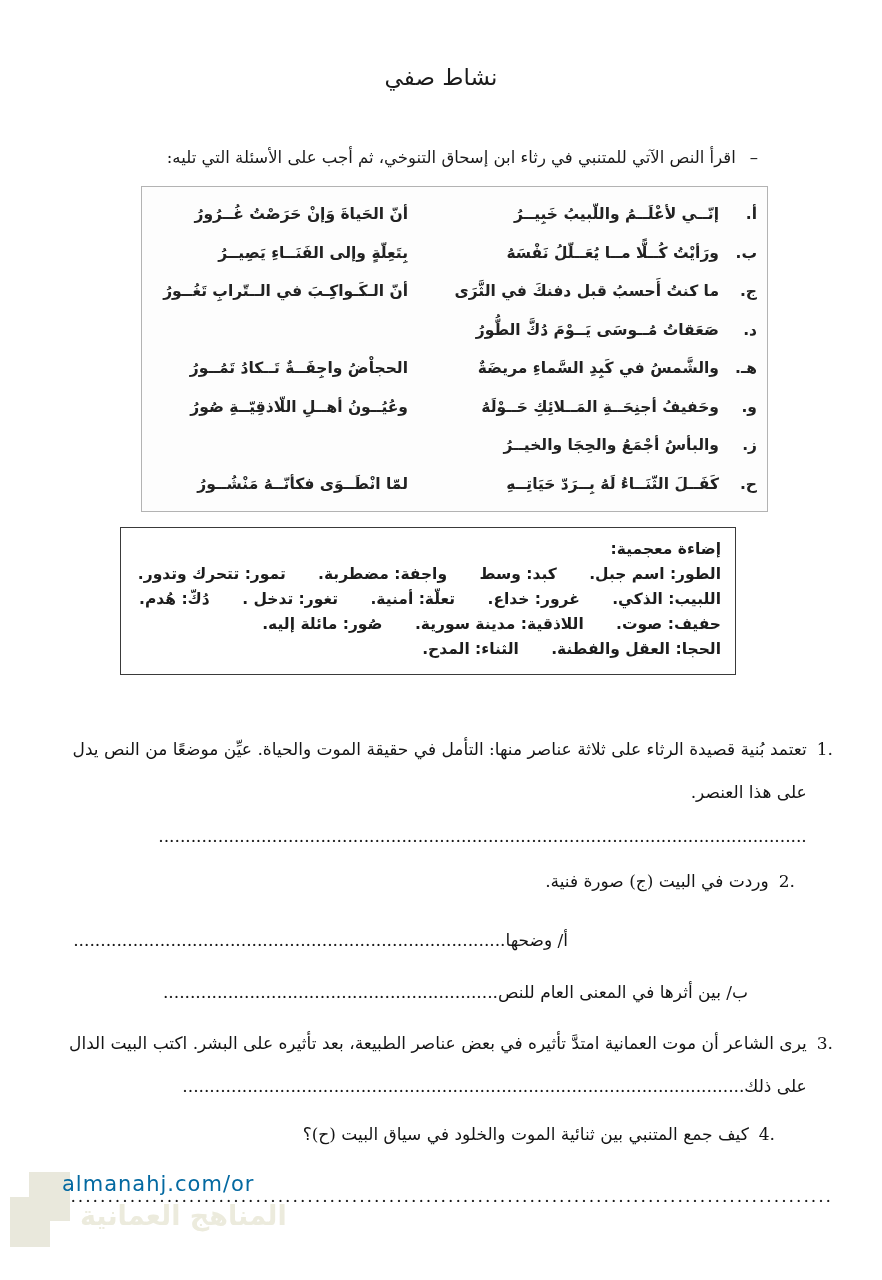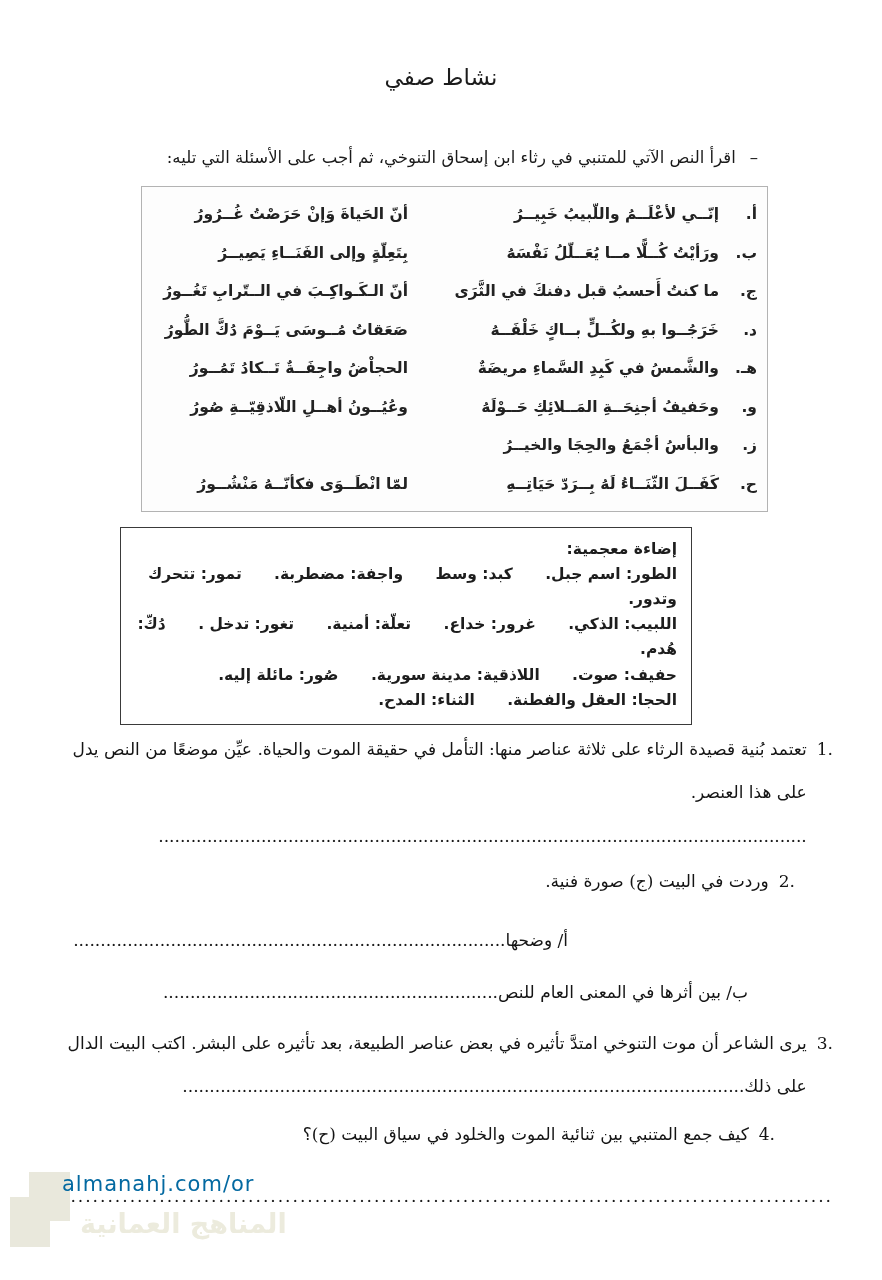--- a/index.html
+++ b/index.html
@@ -25,21 +25,21 @@
     padding:8px 10px;display:flex;flex-direction:column;justify-content:space-around;
   }
   .poem-row{
     direction:rtl;display:flex;align-items:baseline;column-gap:8px;
     font-size:15.5px;font-weight:600;color:#222;
   }
   .poem-letter{flex:none;width:30px;}
   .hemi-a{flex:1;text-align:right;}
   .hemi-b{flex:none;width:256px;text-align:right;}
   .glossary-box{
-    position:absolute;left:120px;top:527px;width:572px;box-sizing:border-box;
+    position:absolute;left:120px;top:527px;width:616px;box-sizing:border-box;
     border:1.5px solid #3a3a3a;background:#fff;
     padding:9px 14px 11px;direction:rtl;
     font-size:15.5px;font-weight:700;color:#1d1d1d;line-height:1.62;
   }
   .glossary-line{white-space:pre-wrap;}
   .questions{
     position:absolute;top:728px;right:49px;left:48px;direction:rtl;
     font-size:17px;color:#141414;
     font-family:"DejaVu Serif","DejaVu Sans",serif;
   }
@@ -55,21 +55,21 @@
   .final-dots{letter-spacing:2px;line-height:2.2;overflow:hidden;white-space:nowrap;}
   .dots{overflow:hidden;}
   .wm-square-a{position:absolute;left:29px;top:1172px;width:41px;height:49px;background:#e9e8dc;}
   .wm-square-b{position:absolute;left:10px;top:1197px;width:40px;height:50px;background:#e9e8dc;}
   .wm-url{
     position:absolute;left:62px;top:1172px;font-size:21px;color:#0369a1;
     letter-spacing:1px;
   }
   .wm-arabic{
     position:absolute;left:80px;top:1200px;font-size:27px;color:#ecebdd;
-    font-weight:700;direction:rtl;margin-top:8px;
+    font-weight:700;direction:rtl;
   }
 </style>
 </head>
 <body>
 
 <div class="title">نشاط صفي</div>
 
 <div class="instruction">
   <span>–</span>
   <span>اقرأ النص الآتي للمتنبي في رثاء ابن إسحاق التنوخي، ثم أجب على الأسئلة التي تليه:</span>
@@ -86,21 +86,20 @@
     <span class="hemi-a">ورَأيْتُ كُــلًّا مــا يُعَــلّلُ نَفْسَهُ</span>
     <span class="hemi-b">بِتَعِلّةٍ وإلى الفَنَــاءِ يَصِيــرُ</span>
   </div>
   <div class="poem-row">
     <span class="poem-letter">ج.</span>
     <span class="hemi-a">ما كنتُ أَحسبُ قبل دفنكَ في الثَّرَى</span>
     <span class="hemi-b">أنّ الـكَـواكِـبَ في الــتّرابِ تَغُــورُ</span>
   </div>
   <div class="poem-row">
     <span class="poem-letter">د.</span>
-    <span class="hemi-a">خَرَجُــوا بهِ ولكُــلٍّ بــاكٍ خَلْفَــهُ</span>
     <span class="hemi-b">صَعَقاتُ مُــوسَى يَــوْمَ دُكَّ الطُّورُ</span>
   </div>
   <div class="poem-row">
     <span class="poem-letter">هـ.</span>
     <span class="hemi-a">والشَّمسُ في كَبِدِ السَّماءِ مريضَةٌ</span>
     <span class="hemi-b">الحجاْضُ واجِفَــةٌ تَــكادُ تَمُــورُ</span>
   </div>
   <div class="poem-row">
     <span class="poem-letter">و.</span>
     <span class="hemi-a">وحَفيفُ أجنِحَــةِ المَــلائِكِ حَــوْلَهُ</span>
@@ -131,21 +130,21 @@
     <span class="q-text">تعتمد بُنية قصيدة الرثاء على ثلاثة عناصر منها: التأمل في حقيقة الموت والحياة. عيِّن موضعًا من النص يدل على هذا العنصر. ........................................................................................................................</span>
   </div>
   <div class="q q2">
     <span class="q-num">2.</span>
     <span class="q-text">وردت في البيت (ج) صورة فنية.</span>
   </div>
   <div class="q2a dots">أ/ وضحها................................................................................</div>
   <div class="q2b dots">ب/ بين أثرها في المعنى العام للنص..............................................................</div>
   <div class="q q3">
     <span class="q-num">3.</span>
-    <span class="q-text">يرى الشاعر أن موت التنوخي امتدَّ تأثيره في بعض عناصر الطبيعة، بعد تأثيره على البشر. اكتب البيت الدال على ذلك........................................................................................................</span>
+    <span class="q-text">يرى الشاعر أن موت العمانية امتدَّ تأثيره في بعض عناصر الطبيعة، بعد تأثيره على البشر. اكتب البيت الدال على ذلك........................................................................................................</span>
   </div>
   <div class="q q4">
     <span class="q-num">4.</span>
     <span class="q-text">كيف جمع المتنبي بين ثنائية الموت والخلود في سياق البيت (ح)؟</span>
   </div>
   <div class="final-dots">.........................................................................................................</div>
 </div>
 
 <div class="wm-square-a"></div>
 <div class="wm-square-b"></div>

